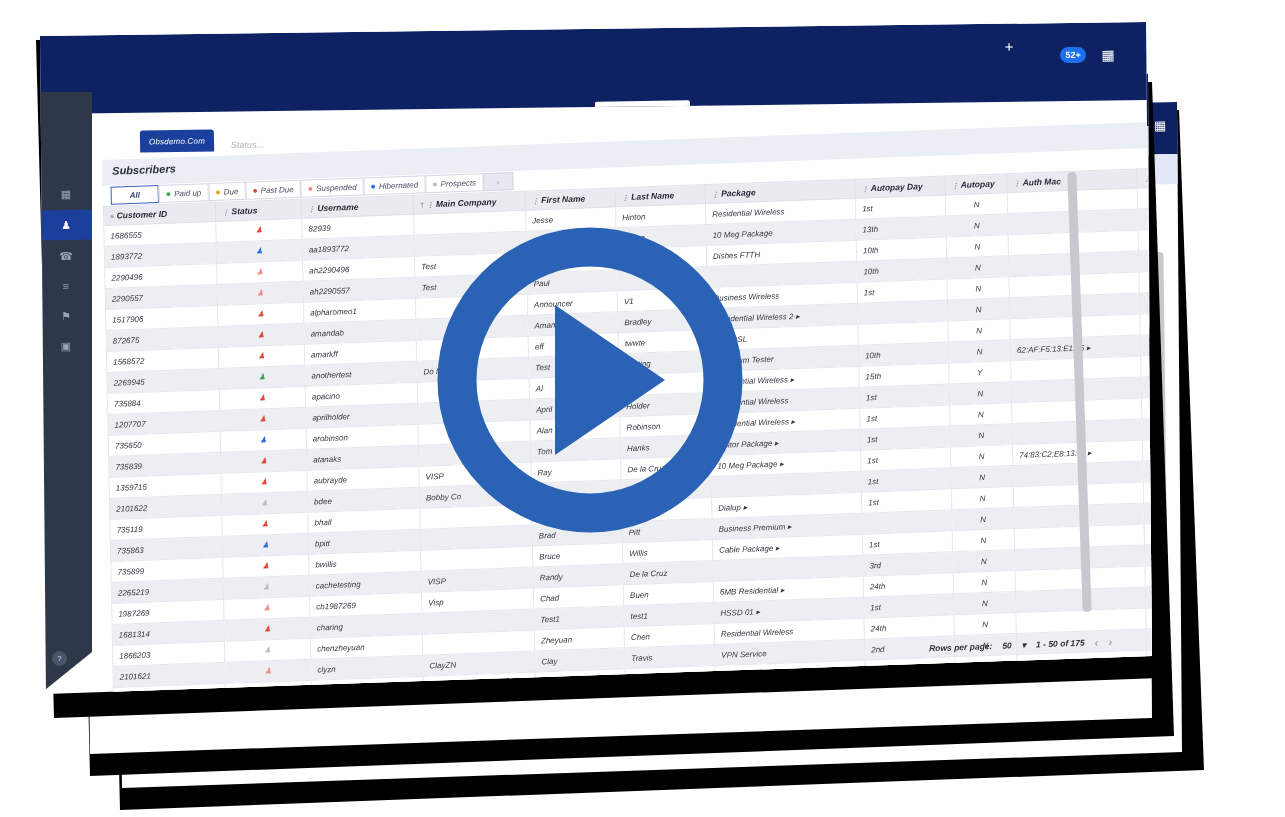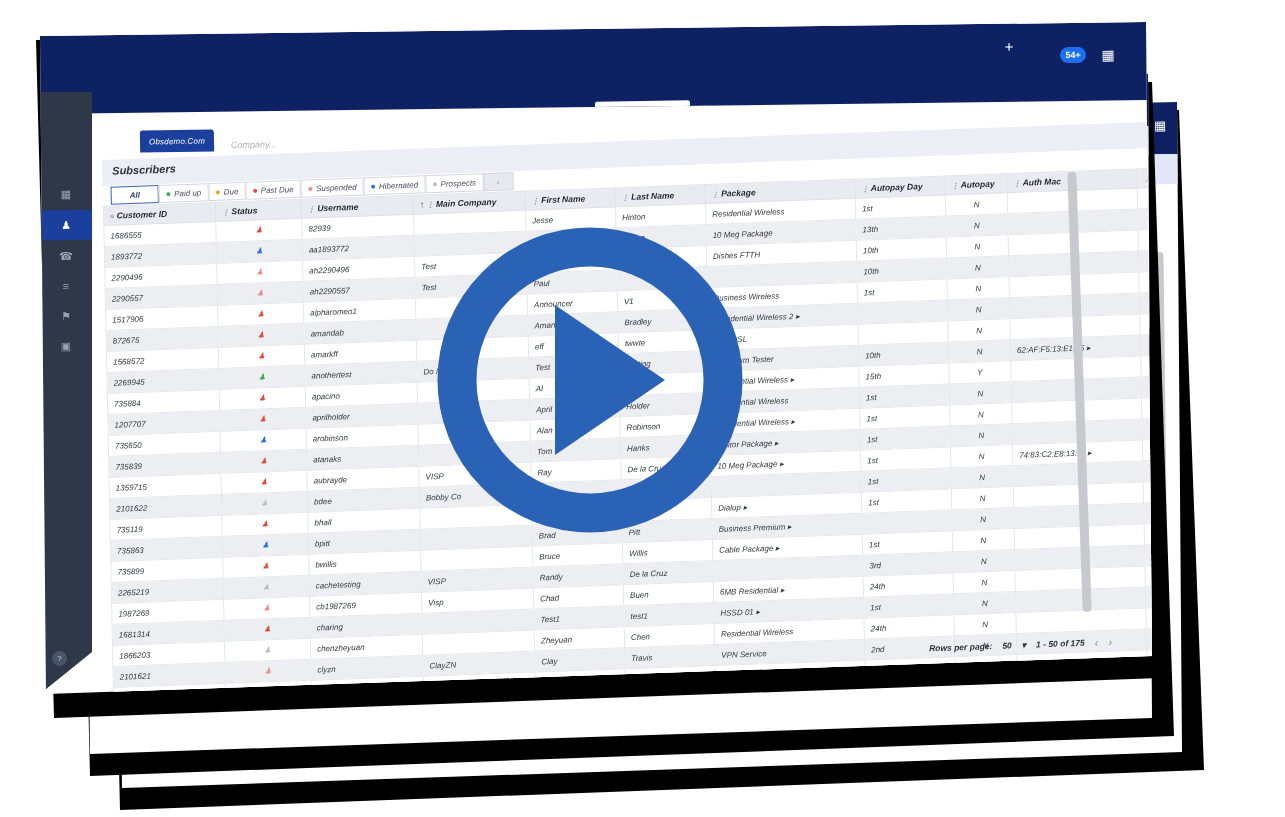--- a/index.html
+++ b/index.html
@@ -113,21 +113,21 @@
 
   <div class="win-shadow" style="left:36px;top:30px;width:1124px;height:688px;
               clip-path:polygon(0 10px,1104px 0,1124px 648px,18px 688px);"></div>
 
   <div class="window" style="left:40px;top:22px;width:1112px;height:672px;
               clip-path:polygon(0 14px,1106px 0,1112px 634px,6px 672px);background:#fff;">
 
     <div class="topbar" style="height:92px;clip-path:polygon(0 14px,1106px 0,1112px 78px,0 92px);">
       <div class="topbar-inner">
         <div class="tb-icon" style="left:960px;top:15px;width:18px;height:18px;font-size:15px;transform:rotate(-0.78deg);">+</div>
-        <div class="badge-bell" style="left:1020px;top:25px;width:26px;height:16px;transform:rotate(-0.78deg);">54+</div>
+        <div class="badge-bell" style="left:1020px;top:25px;width:26px;height:16px;transform:rotate(-0.78deg);">52+</div>
         <div class="tb-icon" style="left:1060px;top:25px;width:16px;height:16px;font-size:14px;transform:rotate(-0.78deg);">▦</div>
 
         <div class="morebox" style="left:555px;top:79px;width:95px;height:17px;transform:rotate(-0.85deg);">
           <span>More</span>
           <span>›</span>
         </div>
         <div class="tb-icon" style="left:662px;top:79px;width:14px;height:14px;font-size:11px;transform:rotate(-0.85deg);">▼―</div>
       </div>
     </div>
 
@@ -137,21 +137,21 @@
       <div class="side-icon active" style="left:0;top:118px;width:52px;height:30px;transform:rotate(-0.9deg);">♟</div>
       <div class="side-icon" style="left:6px;top:150px;width:40px;height:28px;transform:rotate(-0.9deg);">☎</div>
       <div class="side-icon" style="left:6px;top:180px;width:40px;height:28px;transform:rotate(-0.9deg);">≡</div>
       <div class="side-icon" style="left:6px;top:210px;width:40px;height:28px;transform:rotate(-0.9deg);">⚑</div>
       <div class="side-icon" style="left:6px;top:240px;width:40px;height:28px;transform:rotate(-0.9deg);">▣</div>
       <div class="help-dot" style="left:12px;bottom:28px;width:15px;height:15px;">?</div>
     </div>
 
     <div class="logo-chip" style="left:100px;top:108px;width:74px;height:22px;transform:rotate(-0.95deg);">Obsdemo.Com</div>
     <div class="searchbox" style="left:183px;top:105px;width:975px;height:20px;transform:rotate(-0.95deg);" title="Search...">
-      <span>Company...</span>
+      <span>Status...</span>
     </div>
 
     <div class="skewwrap" style="left:62px;top:138px;width:1060px;height:540px;
                 transform:rotate(-2.08deg) skewX(-0.9deg);">
 
       <div class="panel-head" style="position:absolute;left:0;top:0;width:1060px;height:26px;"></div>
       <div class="page-title" style="position:absolute;left:10px;top:5px;font-size:11px;">Subscribers</div>
 
       <div class="chiprow" style="position:absolute;left:8px;top:27px;">
         <div class="chip sel" style="width:34px;justify-content:center;">

